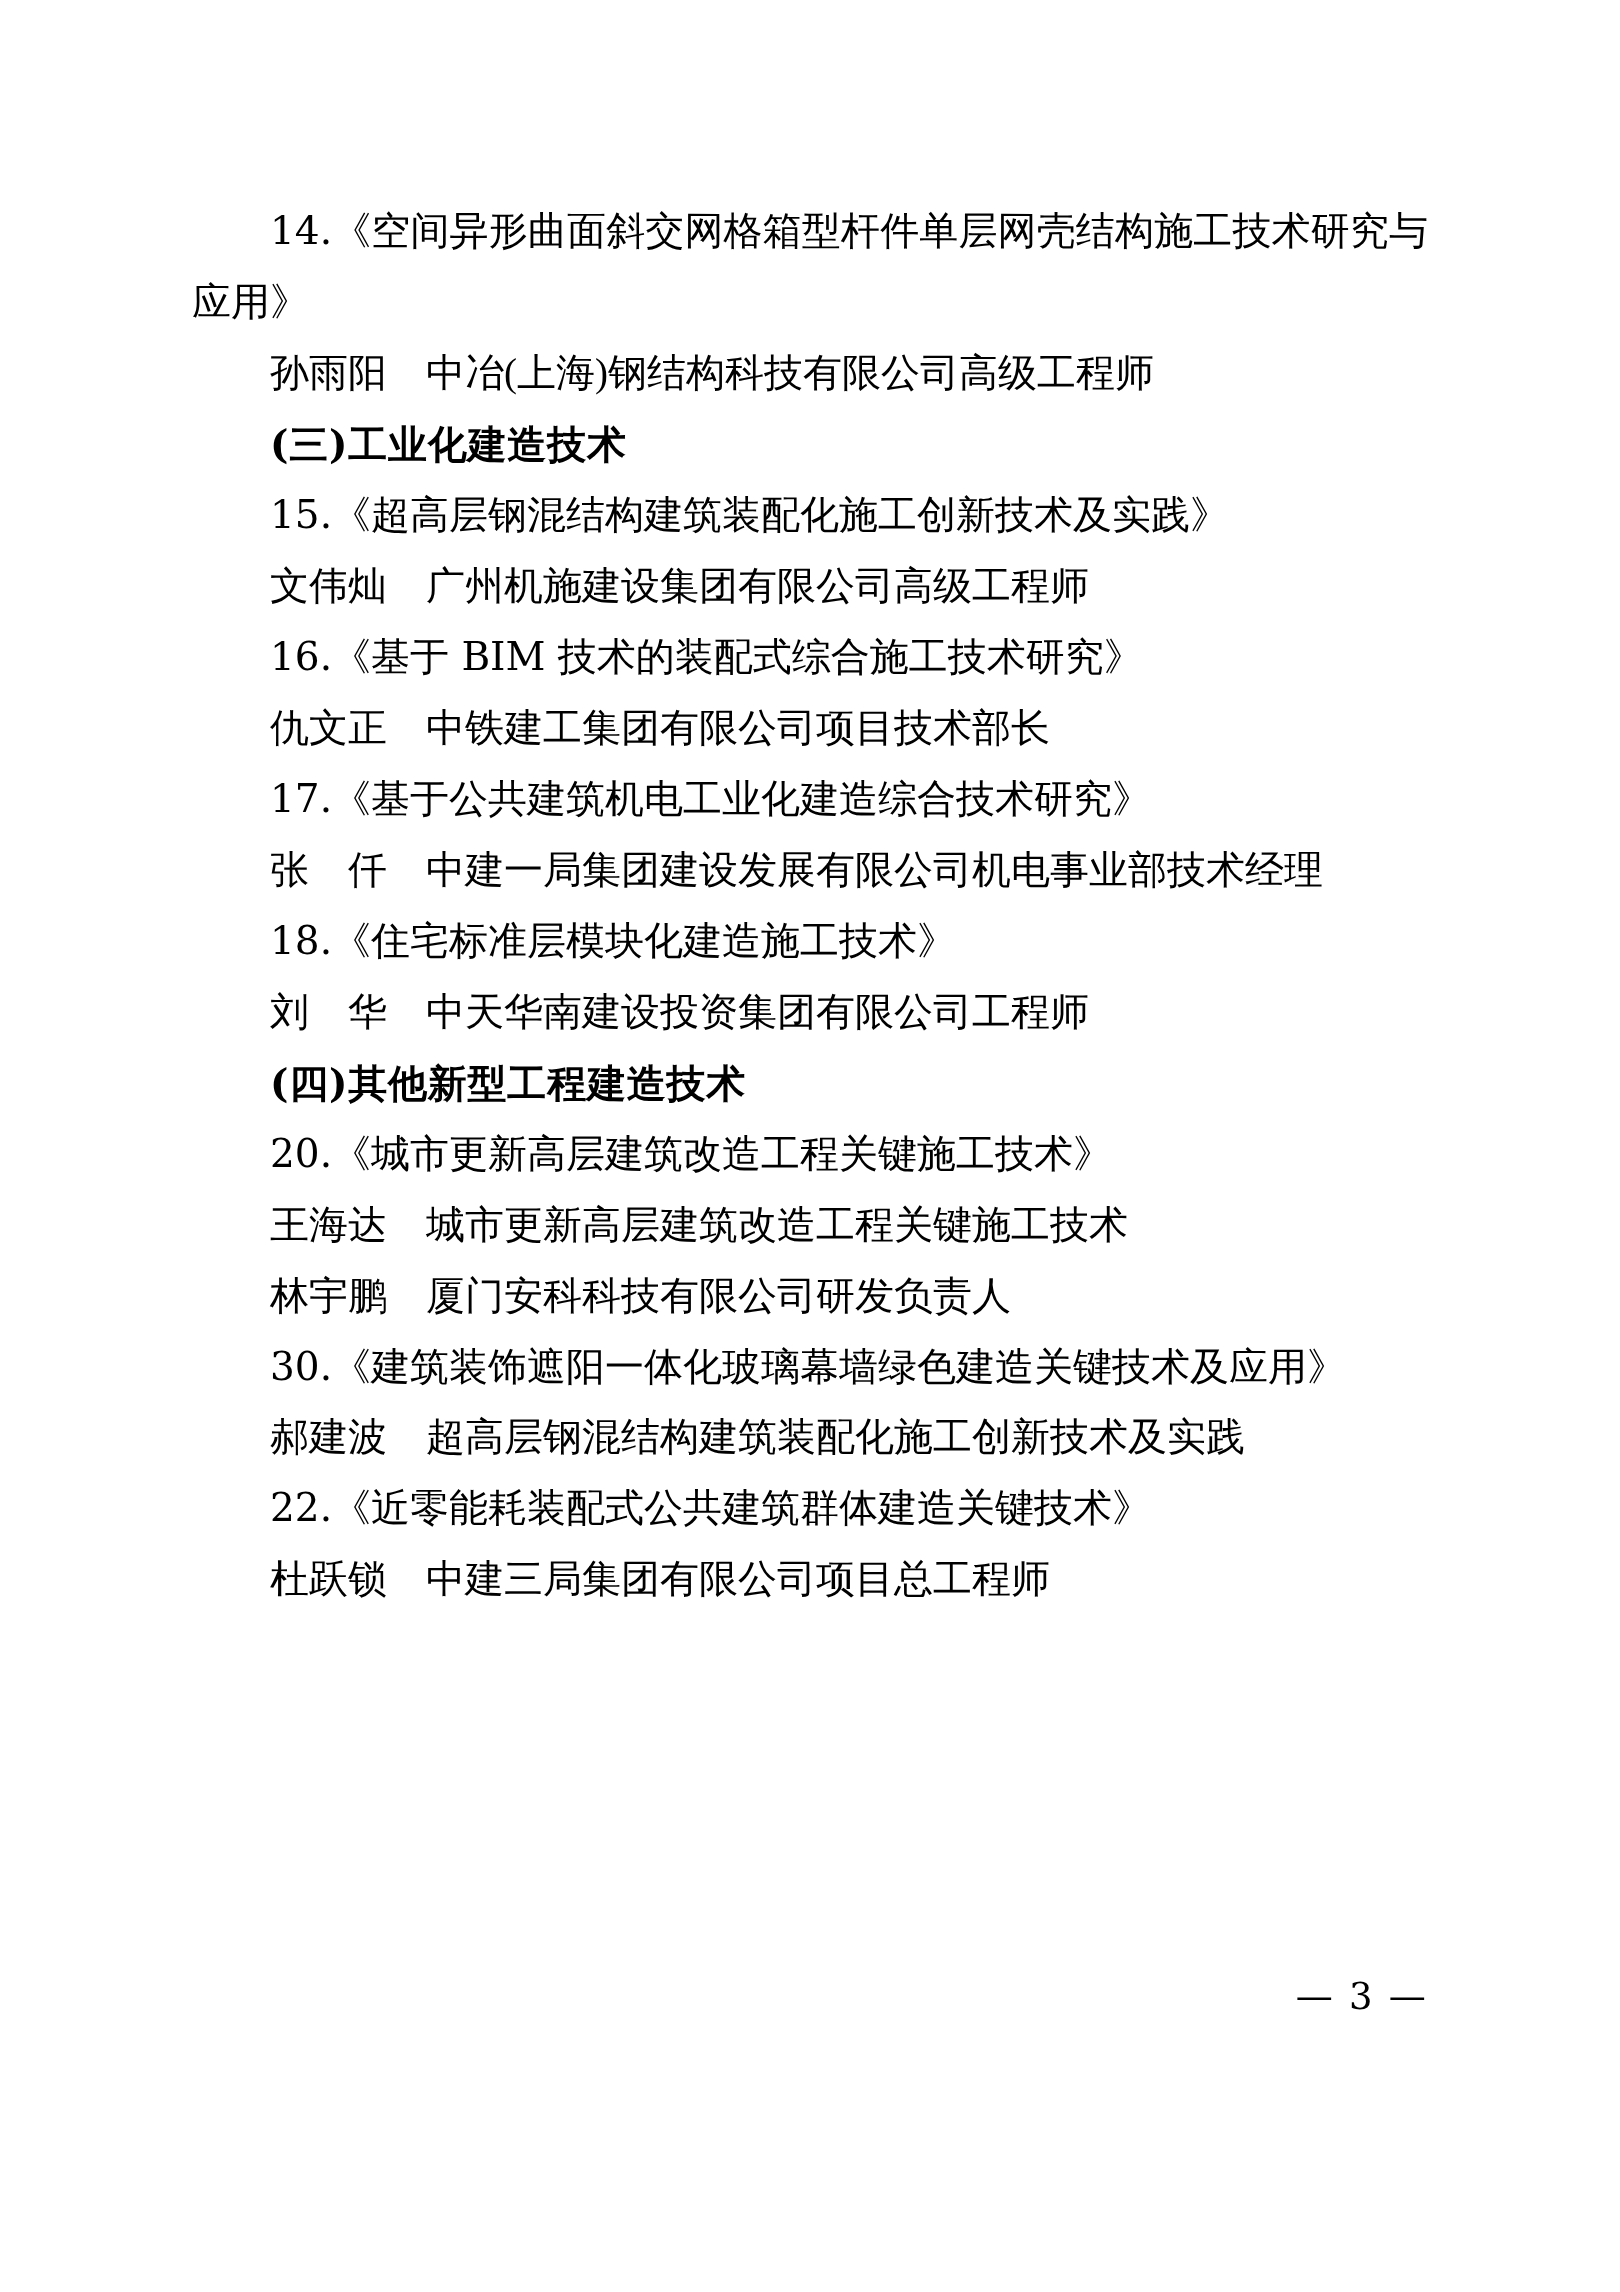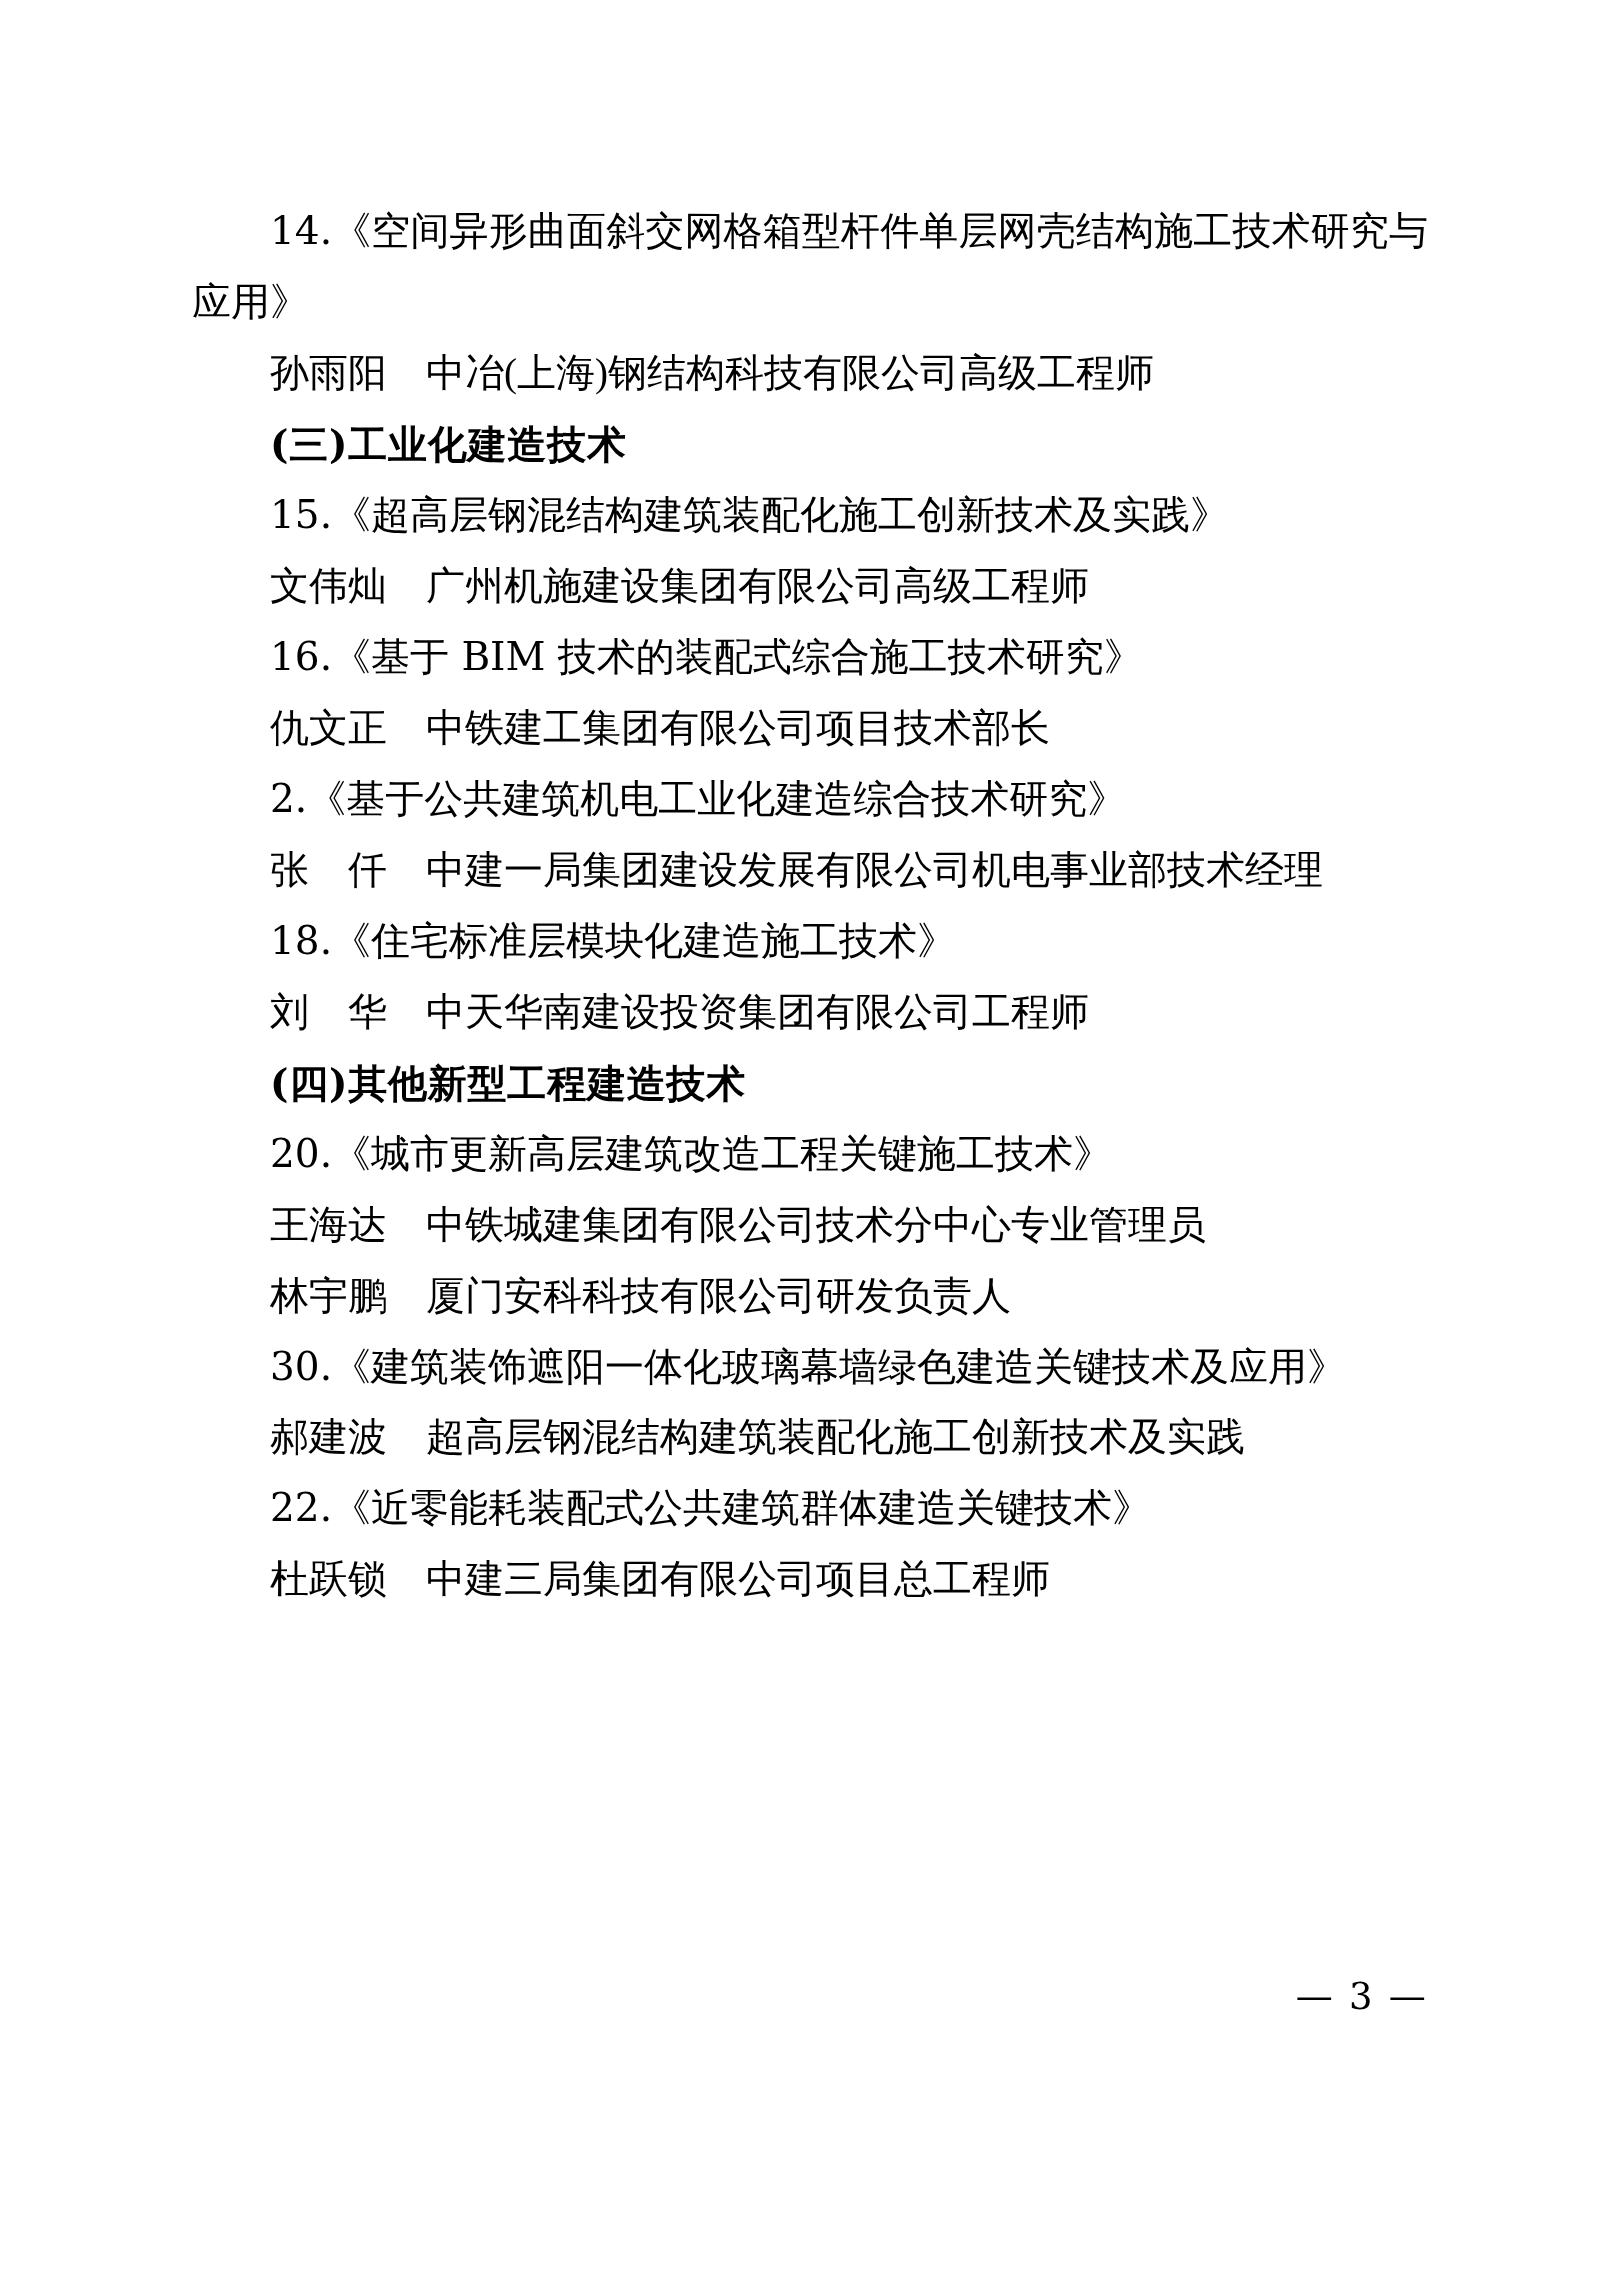--- a/index.html
+++ b/index.html
@@ -65,30 +65,30 @@
     <p class="para speaker">孙雨阳　中冶(上海)钢结构科技有限公司高级工程师</p>
 
     <p class="para heading">(三)工业化建造技术</p>
 
     <p class="para title-line">15.《超高层钢混结构建筑装配化施工创新技术及实践》</p>
     <p class="para speaker">文伟灿　广州机施建设集团有限公司高级工程师</p>
 
     <p class="para title-line">16.《基于 BIM 技术的装配式综合施工技术研究》</p>
     <p class="para speaker">仇文正　中铁建工集团有限公司项目技术部长</p>
 
-    <p class="para title-line">2.《基于公共建筑机电工业化建造综合技术研究》</p>
+    <p class="para title-line">17.《基于公共建筑机电工业化建造综合技术研究》</p>
     <p class="para speaker">张　仟　中建一局集团建设发展有限公司机电事业部技术经理</p>
 
     <p class="para title-line">18.《住宅标准层模块化建造施工技术》</p>
     <p class="para speaker">刘　华　中天华南建设投资集团有限公司工程师</p>
 
     <p class="para heading">(四)其他新型工程建造技术</p>
 
     <p class="para title-line">20.《城市更新高层建筑改造工程关键施工技术》</p>
-    <p class="para speaker">王海达　中铁城建集团有限公司技术分中心专业管理员</p>
+    <p class="para speaker">王海达　城市更新高层建筑改造工程关键施工技术</p>
 
     <p class="para speaker">林宇鹏　厦门安科科技有限公司研发负责人</p>
 
     <p class="para title-line">30.《建筑装饰遮阳一体化玻璃幕墙绿色建造关键技术及应用》</p>
     <p class="para speaker">郝建波　超高层钢混结构建筑装配化施工创新技术及实践</p>
 
     <p class="para title-line">22.《近零能耗装配式公共建筑群体建造关键技术》</p>
     <p class="para speaker">杜跃锁　中建三局集团有限公司项目总工程师</p>
 
   </div>

